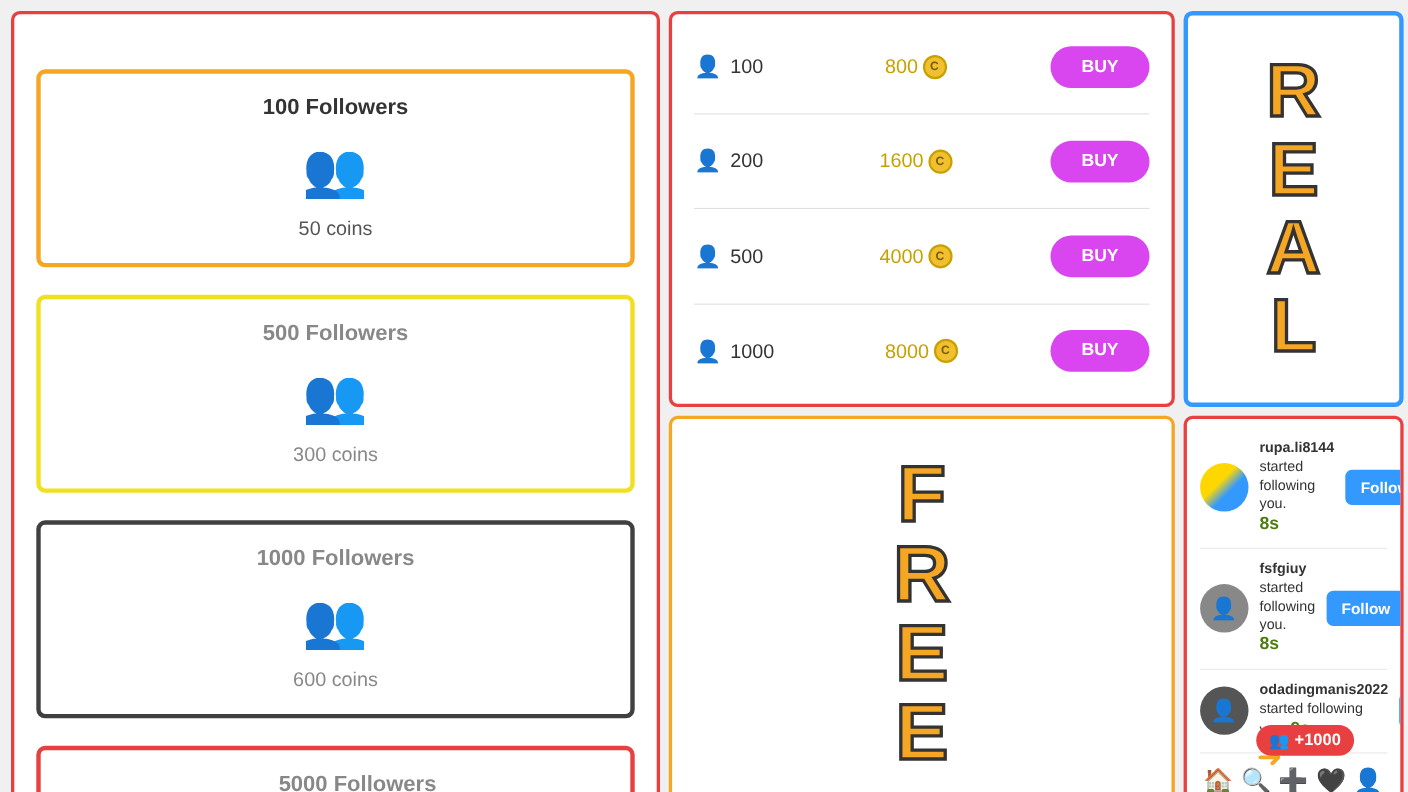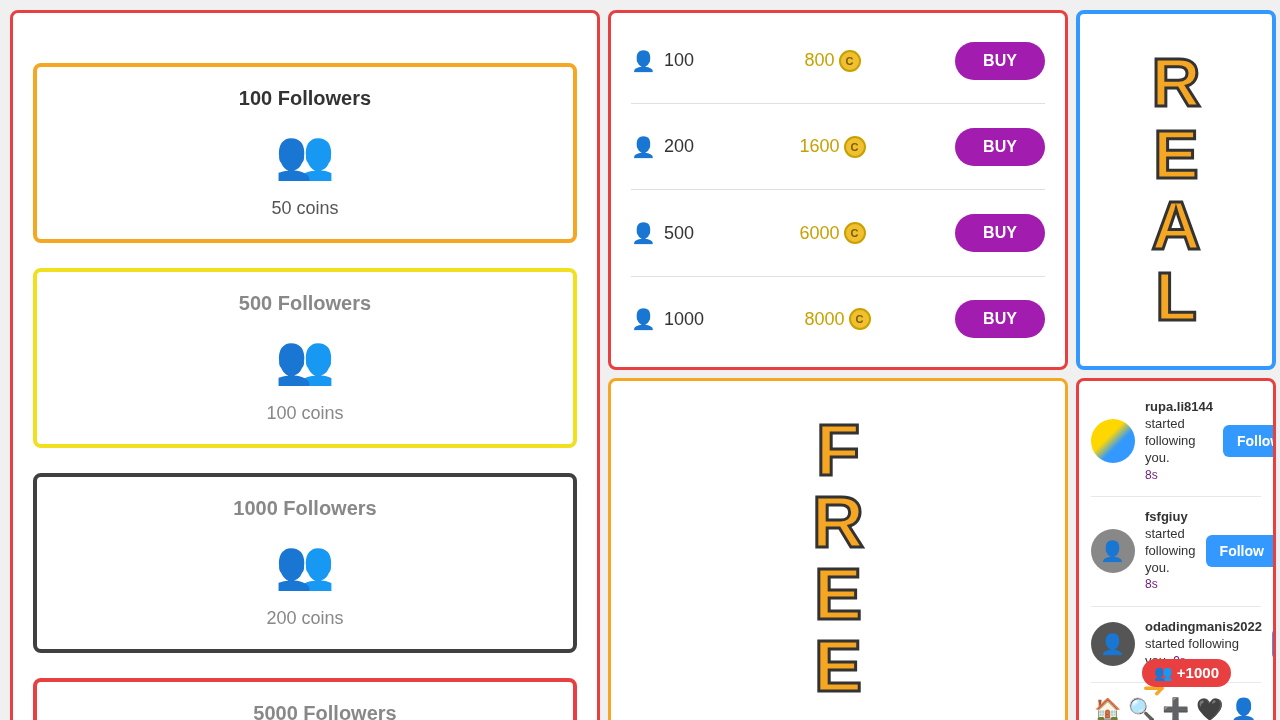--- a/index.html
+++ b/index.html
@@ -129,21 +129,21 @@
       border-radius: 50%;
       display: inline-flex;
       align-items: center;
       justify-content: center;
       font-size: 11px;
       color: #7a5c00;
       font-weight: bold;
       border: 2px solid #c8a000;
     }
     .buy-btn {
-      background: #a21caf;
+      background: #d946ef;
       color: white;
       border: none;
       border-radius: 25px;
       padding: 10px 28px;
       font-size: 16px;
       font-weight: bold;
       cursor: pointer;
       min-width: 90px;
     }
     .buy-divider {
@@ -236,22 +236,23 @@
     .avatar-1 { background: linear-gradient(135deg, #ffd700 40%, #3399ff 60%); }
     .avatar-2 { background: #888; }
     .avatar-3 { background: #555; }
     .notif-text {
       flex: 1;
       font-size: 13px;
       color: #333;
       line-height: 1.3;
     }
     .notif-text .time {
-      color: #701a75;
-      font-size: 12px;
+      color: #4d7c0f;
+      font-size: 16px;
+      font-weight: bold;
     }
     .follow-btn {
       background: #3399ff;
       color: white;
       border: none;
       border-radius: 6px;
       padding: 8px 14px;
       font-size: 14px;
       font-weight: bold;
       cursor: pointer;
@@ -304,27 +305,27 @@
 
     <div class="follower-card card-orange">
       <div class="title">100 Followers</div>
       <div class="icon-people">👥</div>
       <div class="coins">50 coins</div>
     </div>
 
     <div class="follower-card card-yellow">
       <div class="title">500 Followers</div>
       <div class="icon-people">👥</div>
-      <div class="coins">100 coins</div>
+      <div class="coins">300 coins</div>
     </div>
 
     <div class="follower-card card-green">
       <div class="title">1000 Followers</div>
       <div class="icon-people">👥</div>
-      <div class="coins">200 coins</div>
+      <div class="coins">600 coins</div>
     </div>
 
     <div class="follower-card card-red">
       <div class="title">5000 Followers</div>
       <div class="icon-people">👥</div>
       <div class="coins">500 coins</div>
     </div>
 
   </div>
 </div>
@@ -356,21 +357,21 @@
     <button class="buy-btn">BUY</button>
   </div>
   <div class="buy-divider"></div>
 
   <div class="buy-row">
     <div class="buy-row-left">
       <span class="ppl-icon">👤</span>
       <span>500</span>
     </div>
     <div class="price-label">
-      <span>6000</span>
+      <span>4000</span>
       <span class="coin-circle">C</span>
     </div>
     <button class="buy-btn">BUY</button>
   </div>
   <div class="buy-divider"></div>
 
   <div class="buy-row">
     <div class="buy-row-left">
       <span class="ppl-icon">👤</span>
       <span>1000</span>

